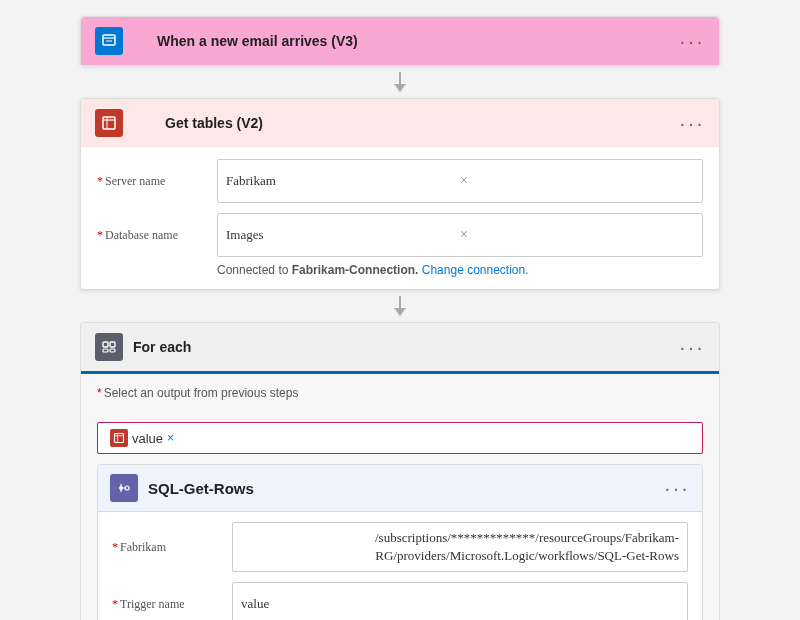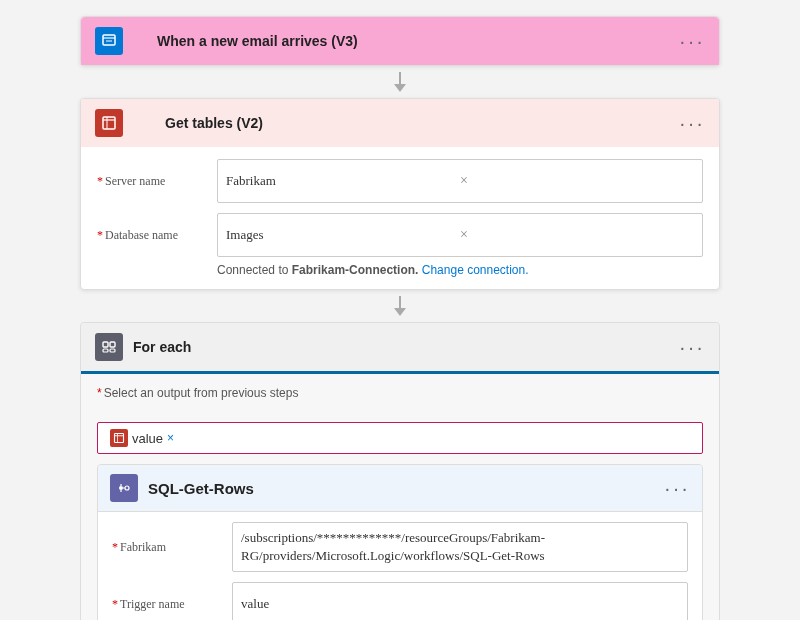--- a/index.html
+++ b/index.html
@@ -269,20 +269,21 @@
     .textarea-field {
       flex: 1;
       border: 1px solid #ccc;
       border-radius: 2px;
       padding: 6px 8px;
       font-size: 13px;
       background: #fff;
       min-height: 48px;
       display: flex;
       align-items: flex-start;
+      text-align: right;
     }
 
     .body-tag-input {
       border: 1px solid #ccc;
       border-radius: 2px;
       padding: 4px 8px;
       display: flex;
       align-items: flex-start;
       gap: 6px;
       height: 40px;

